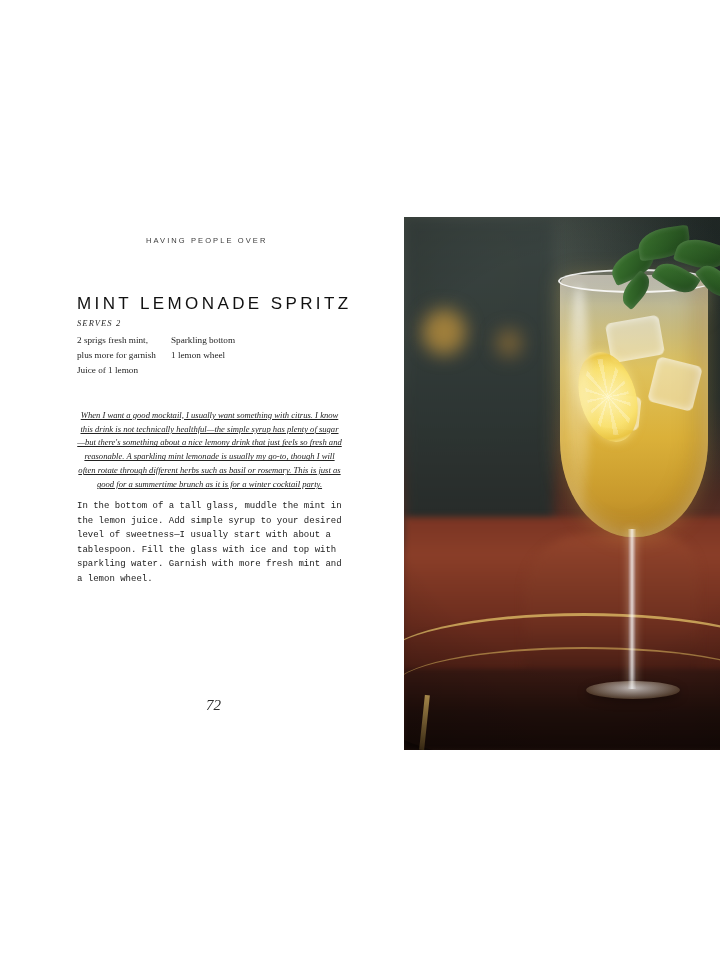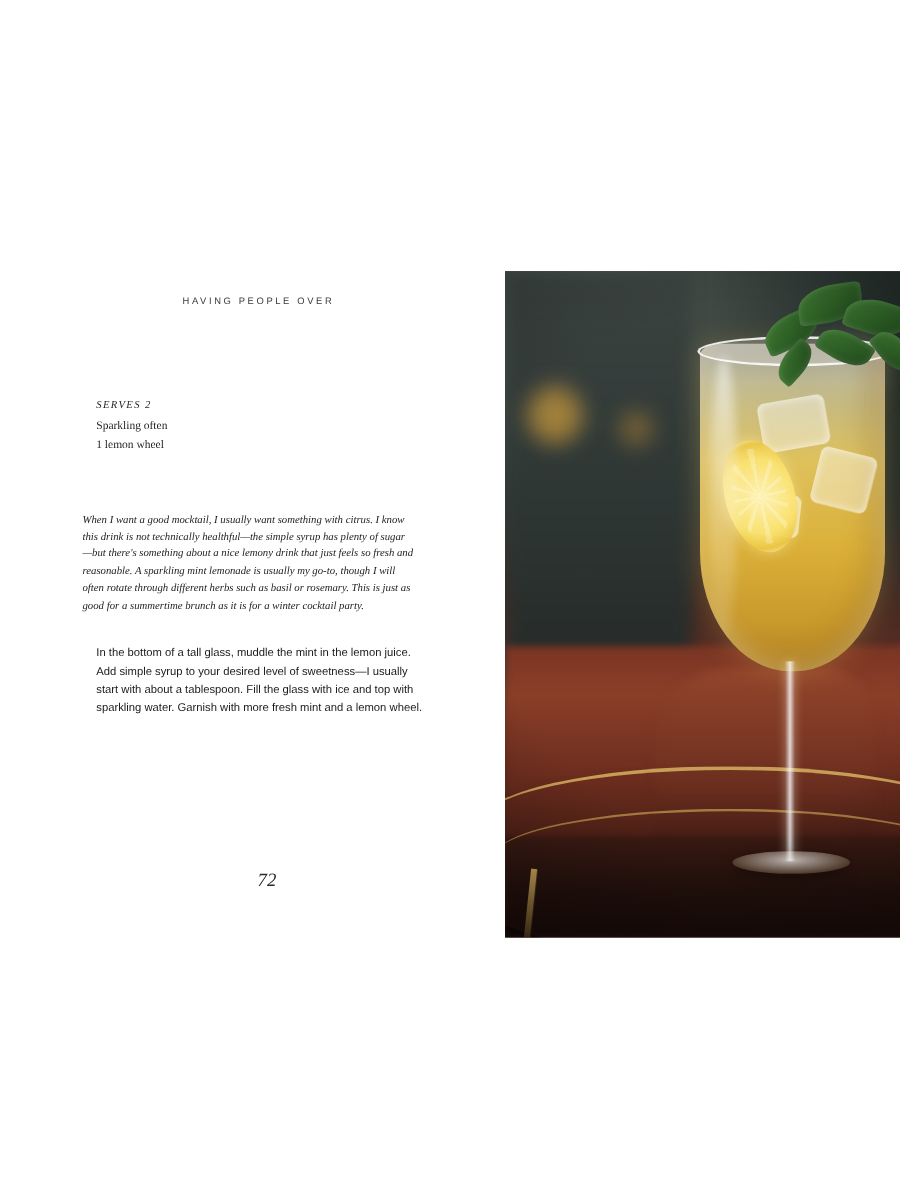--- a/index.html
+++ b/index.html
@@ -79,37 +79,38 @@
     line-height: 1.42;
     color: #1f1f1f;
   }
   .ing-col.c1 { width: 94px; }
   .ing-col.c2 { width: 90px; }
   .ing-col.c3 { width: 100px; }
   .ing-col p { margin: 0 0 2px 0; }
 
   .intro {
     position: absolute;
-    left: 18px;
+    left: 29px;
     top: 400px;
     width: 265px;
     font-family: "Liberation Serif", serif;
     font-style: italic;
     font-size: 8.6px;
     line-height: 1.62;
     color: #222222;
-    text-align: left;
+    text-align: center;
+    text-decoration: underline;
   }
 
   .method {
     position: absolute;
     left: 29px;
-    top: 506px;
+    top: 490px;
     width: 265px;
-    font-family: Liberation Sans, sans-serif;
+    font-family: Liberation Mono, monospace;
     font-size: 9px;
     line-height: 1.62;
     color: #1a1a1a;
   }
 
   .folio {
     position: absolute;
     left: 158px;
     top: 697px;
     font-family: "Liberation Serif", serif;
@@ -326,26 +327,32 @@
 </style>
 </head>
 <body>
 
 <div class="page">
 
   <div class="text-page">
 
     <div class="running-head">HAVING PEOPLE OVER</div>
 
+    <h1 class="recipe-title">MINT LEMONADE SPRITZ</h1>
 
     <div class="serves">SERVES 2</div>
 
     <div class="ingredients">
+      <div class="ing-col c1">
+        <p>2 sprigs fresh mint,</p>
+        <p>plus more for garnish</p>
+        <p>Juice of 1 lemon</p>
+      </div>
       <div class="ing-col c3">
-        <p>Sparkling often</p>
+        <p>Sparkling bottom</p>
         <p>1 lemon wheel</p>
       </div>
     </div>
 
     <p class="intro">When I want a good mocktail, I usually want something with citrus. I know this drink is not technically healthful—the simple syrup has plenty of sugar—but there's something about a nice lemony drink that just feels so fresh and reasonable. A sparkling mint lemonade is usually my go-to, though I will often rotate through different herbs such as basil or rosemary. This is just as good for a summertime brunch as it is for a winter cocktail party.</p>
 
     <p class="method">In the bottom of a tall glass, muddle the mint in the lemon juice. Add simple syrup to your desired level of sweetness—I usually start with about a tablespoon. Fill the glass with ice and top with sparkling water. Garnish with more fresh mint and a lemon wheel.</p>
 
     <div class="folio">72</div>
   </div>

